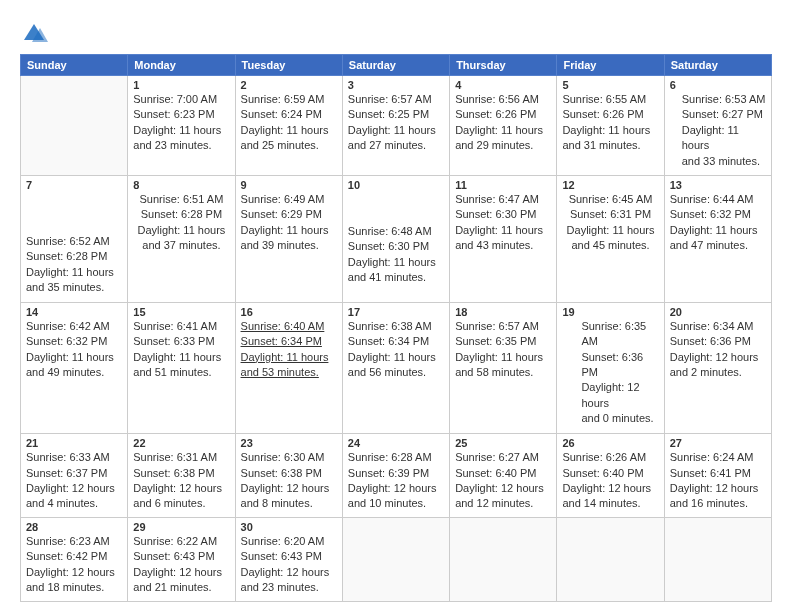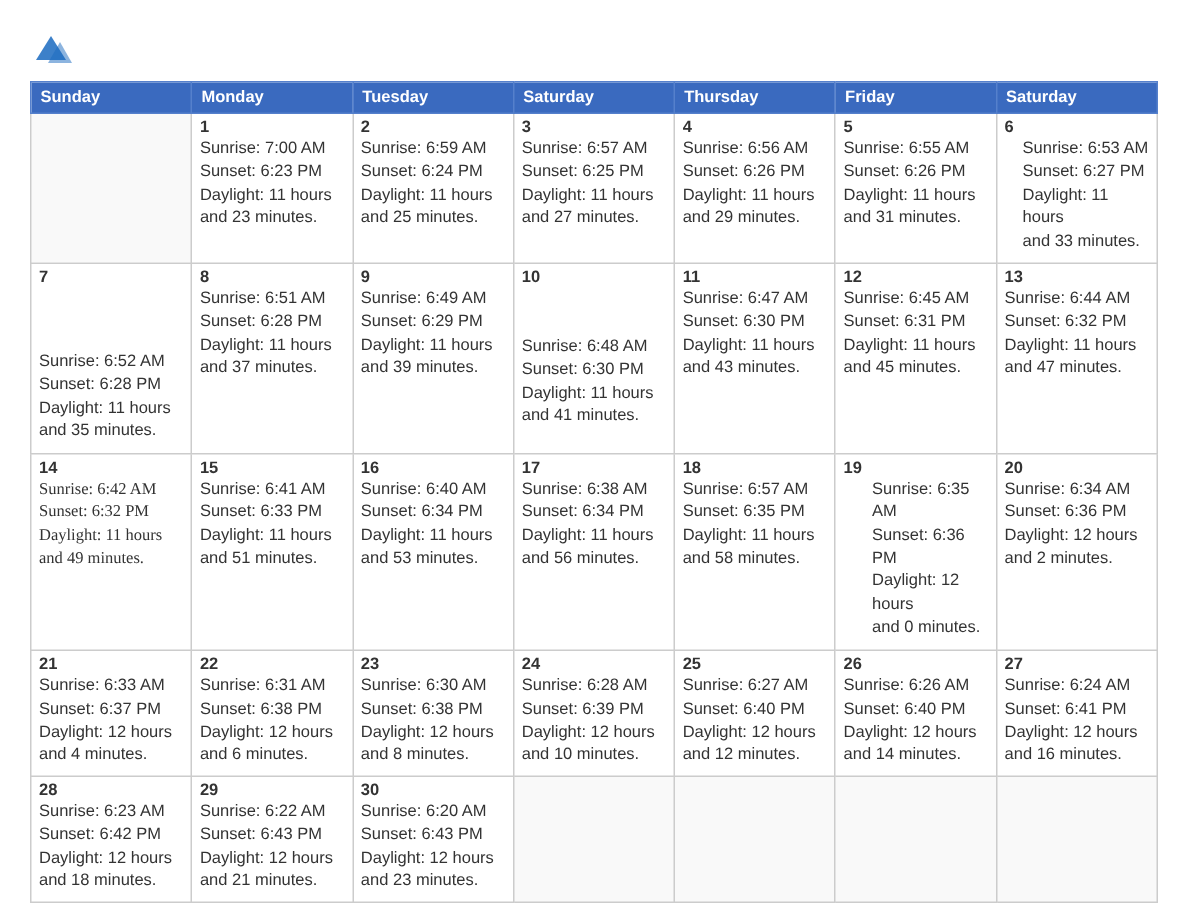--- a/index.html
+++ b/index.html
@@ -181,21 +181,21 @@
         <tr>
           <td>
             <span class="day-num">7</span>
             <div class="day-detail" style="white-space: pre-line; margin-top: 43px;">Sunrise: 6:52 AM
 Sunset: 6:28 PM
 Daylight: 11 hours
 and 35 minutes.</div>
           </td>
           <td>
             <span class="day-num">8</span>
-            <div class="day-detail" style="white-space: pre-line;">Sunrise: 6:51 AM
+            <div class="day-detail" style="white-space: pre-line; text-align: center;">Sunrise: 6:51 AM
 Sunset: 6:28 PM
 Daylight: 11 hours
 and 37 minutes.</div>
           </td>
           <td>
             <span class="day-num">9</span>
             <div class="day-detail" style="white-space: pre-line;">Sunrise: 6:49 AM
 Sunset: 6:29 PM
 Daylight: 11 hours
 and 39 minutes.</div>
@@ -209,51 +209,51 @@
           </td>
           <td>
             <span class="day-num">11</span>
             <div class="day-detail" style="white-space: pre-line;">Sunrise: 6:47 AM
 Sunset: 6:30 PM
 Daylight: 11 hours
 and 43 minutes.</div>
           </td>
           <td>
             <span class="day-num">12</span>
-            <div class="day-detail" style="white-space: pre-line;">Sunrise: 6:45 AM
+            <div class="day-detail" style="white-space: pre-line; text-align: center;">Sunrise: 6:45 AM
 Sunset: 6:31 PM
 Daylight: 11 hours
 and 45 minutes.</div>
           </td>
           <td>
             <span class="day-num">13</span>
             <div class="day-detail" style="white-space: pre-line;">Sunrise: 6:44 AM
 Sunset: 6:32 PM
 Daylight: 11 hours
 and 47 minutes.</div>
           </td>
         </tr>
         <tr>
           <td>
             <span class="day-num">14</span>
-            <div class="day-detail" style="white-space: pre-line; font-family: Liberation Serif, serif;">Sunrise: 6:42 AM
+            <div class="day-detail" style="white-space: pre-line;">Sunrise: 6:42 AM
 Sunset: 6:32 PM
 Daylight: 11 hours
 and 49 minutes.</div>
           </td>
           <td>
             <span class="day-num">15</span>
             <div class="day-detail" style="white-space: pre-line;">Sunrise: 6:41 AM
 Sunset: 6:33 PM
 Daylight: 11 hours
 and 51 minutes.</div>
           </td>
           <td>
             <span class="day-num">16</span>
-            <div class="day-detail" style="white-space: pre-line;">Sunrise: 6:40 AM
+            <div class="day-detail" style="white-space: pre-line; text-decoration: underline;">Sunrise: 6:40 AM
 Sunset: 6:34 PM
 Daylight: 11 hours
 and 53 minutes.</div>
           </td>
           <td>
             <span class="day-num">17</span>
             <div class="day-detail" style="white-space: pre-line;">Sunrise: 6:38 AM
 Sunset: 6:34 PM
 Daylight: 11 hours
 and 56 minutes.</div>

